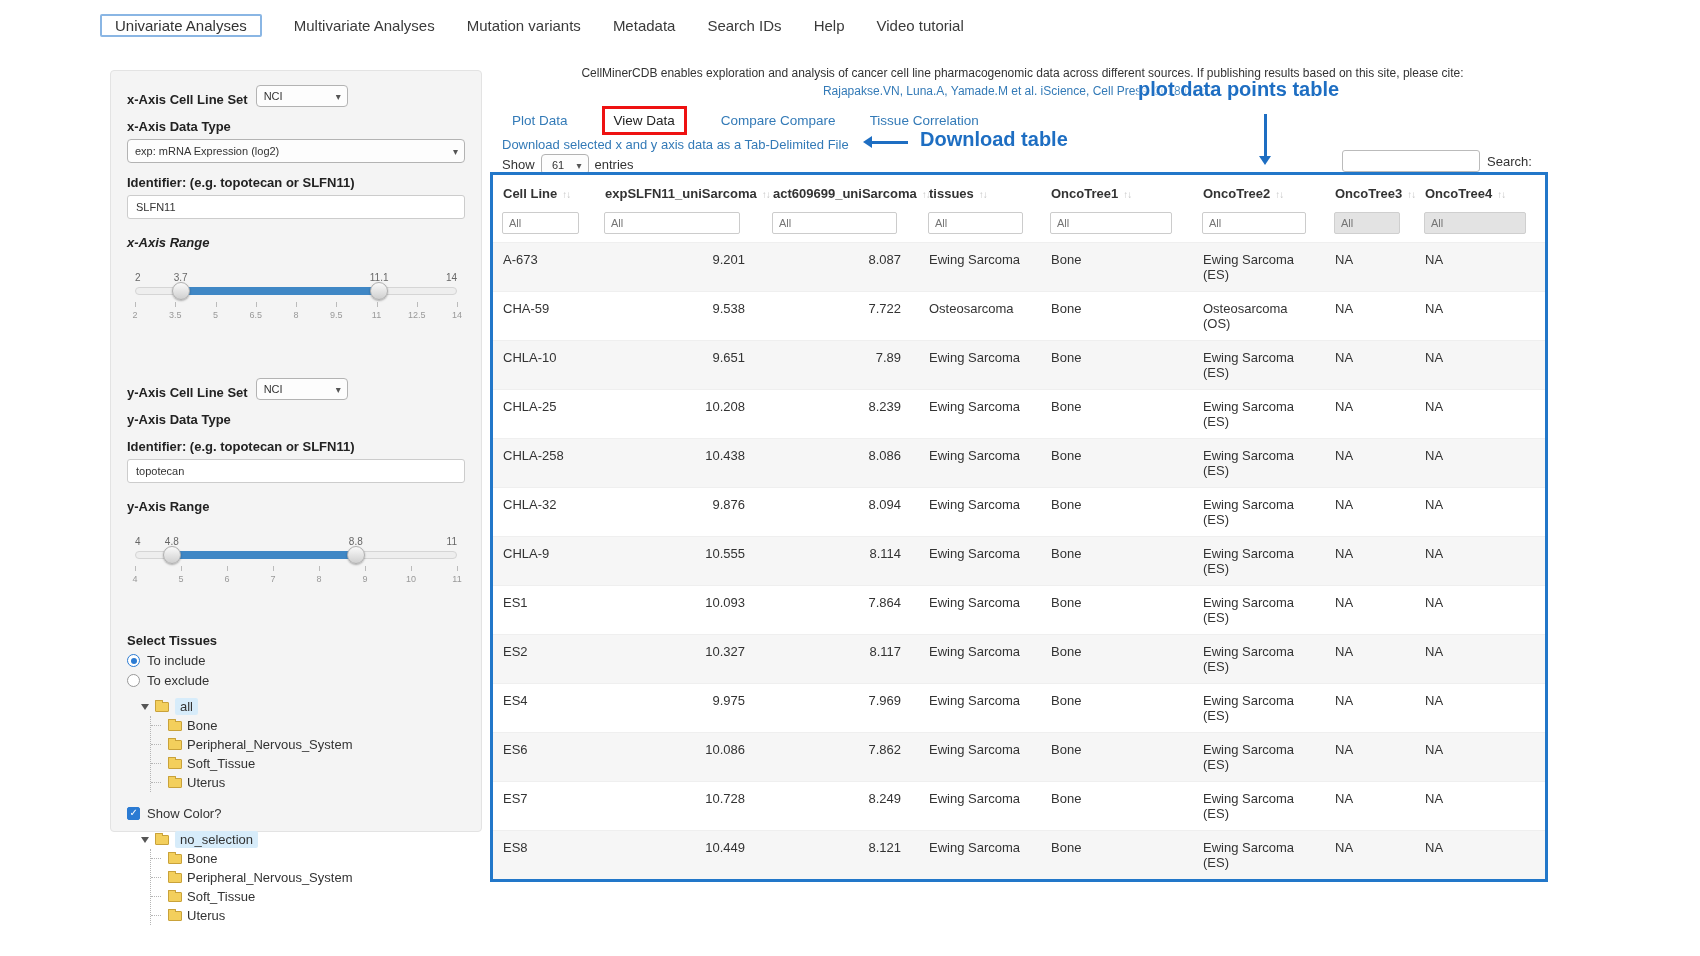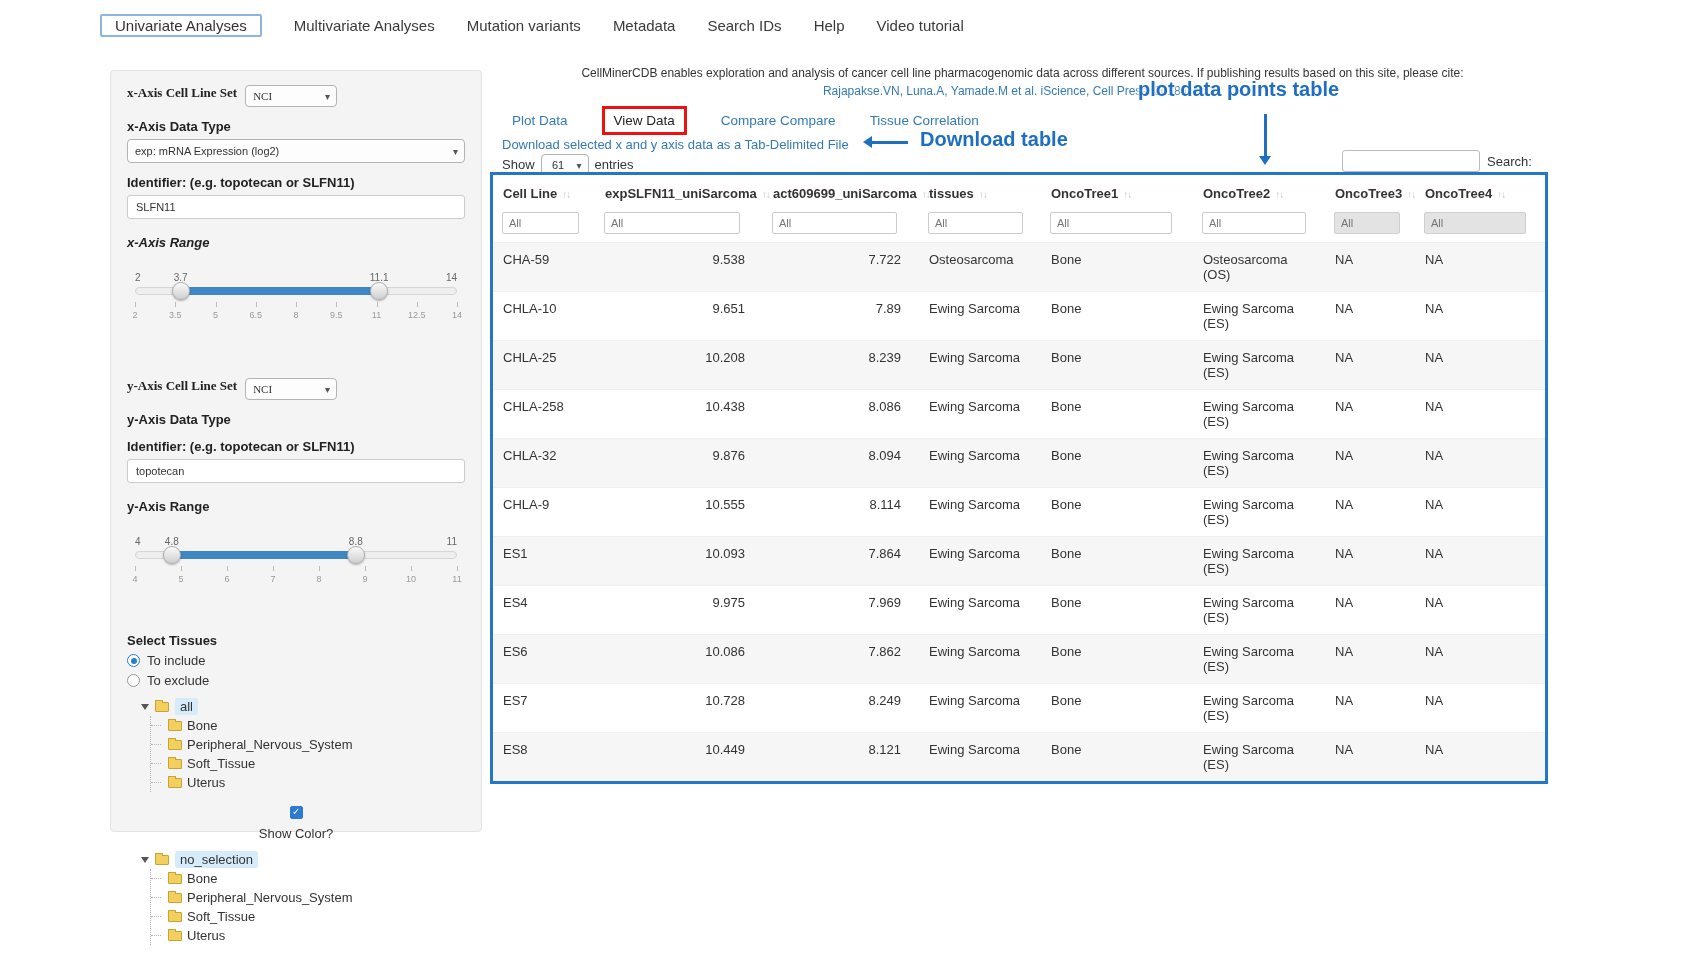--- a/index.html
+++ b/index.html
@@ -18,21 +18,21 @@
     gap:32px; font-size:15px; color:#3a3a3a; }
   .nav-item{ cursor:pointer; white-space:nowrap; }
   .nav-item.active{ border:2px solid #8ab6e4; padding:1px 13px; border-radius:2px; color:#333; background:#fff; }
 
   
   .sidebar{ position:absolute; left:110px; top:70px; width:372px; height:762px;
     background:#f4f4f4; border:1px solid #e3e3e3; border-radius:4px;
     padding:14px 16px; font-size:13px; }
   .lbl{ font-weight:bold; color:#222; margin:12px 0 5px; }
   .lbl.first{ margin-top:0; }
-  .inline-row{ display:flex; align-items:flex-start; gap:8px;font-family:Liberation Serif, serif; }
+  .inline-row{ display:flex; align-items:flex-end; gap:8px; }
   .inline-row .lbl{ margin:0; }
 
   .sel-wrap{ position:relative; display:inline-block; }
   .sel-wrap::after{ content:"▾"; position:absolute; right:7px; top:50%; transform:translateY(-50%);
     font-size:10px; color:#555; pointer-events:none; }
   select.sel{ -webkit-appearance:none; appearance:none; font-family:inherit;
     font-size:11px; color:#333; border:1px solid #b3b3b3; border-radius:4px;
     background:#fdfdfd; height:22px; padding:0 20px 0 7px; }
   .sel-wrap.small select{ width:92px; }
   .sel-wrap.wide{ width:100%; }
@@ -285,21 +285,21 @@
           <span class="folder"></span>
           <span class="tree-label">Soft_Tissue</span>
         </div>
         <div class="tree-child">
           <span class="folder"></span>
           <span class="tree-label">Uterus</span>
         </div>
       </div>
     </div>
 
-  <div class="radio-row" style="margin-top:14px;flex-direction:column;">
+  <div class="radio-row" style="margin-top:14px;">
     <span class="checkbox checked"></span>
     <span>Show Color?</span>
   </div>
 
   <div class="tree">
       <div class="tree-root">
         <span class="expander"></span>
         <span class="folder"></span>
         <span class="tree-label hl">no_selection</span>
       </div>
@@ -376,20 +376,30 @@
           <td><input class="filter-input" placeholder="All" style=""></td>
           <td><input class="filter-input" placeholder="All" style=""></td>
           <td><input class="filter-input" placeholder="All" style=""></td>
           <td><input class="filter-input" placeholder="All" style=""></td>
           <td><input class="filter-input gray" placeholder="All" style=""></td>
           <td><input class="filter-input gray" placeholder="All" style=""></td>
         </tr>
     </thead>
     <tbody>
         <tr>
+          <td>A-673</td>
+          <td class="num">9.201</td>
+          <td class="num">8.087</td>
+          <td>Ewing Sarcoma</td>
+          <td>Bone</td>
+          <td>Ewing Sarcoma (ES)</td>
+          <td>NA</td>
+          <td>NA</td>
+        </tr>
+        <tr>
           <td>CHA-59</td>
           <td class="num">9.538</td>
           <td class="num">7.722</td>
           <td>Osteosarcoma</td>
           <td>Bone</td>
           <td>Osteosarcoma (OS)</td>
           <td>NA</td>
           <td>NA</td>
         </tr>
         <tr>
@@ -446,20 +456,30 @@
           <td>ES1</td>
           <td class="num">10.093</td>
           <td class="num">7.864</td>
           <td>Ewing Sarcoma</td>
           <td>Bone</td>
           <td>Ewing Sarcoma (ES)</td>
           <td>NA</td>
           <td>NA</td>
         </tr>
         <tr>
+          <td>ES2</td>
+          <td class="num">10.327</td>
+          <td class="num">8.117</td>
+          <td>Ewing Sarcoma</td>
+          <td>Bone</td>
+          <td>Ewing Sarcoma (ES)</td>
+          <td>NA</td>
+          <td>NA</td>
+        </tr>
+        <tr>
           <td>ES4</td>
           <td class="num">9.975</td>
           <td class="num">7.969</td>
           <td>Ewing Sarcoma</td>
           <td>Bone</td>
           <td>Ewing Sarcoma (ES)</td>
           <td>NA</td>
           <td>NA</td>
         </tr>
         <tr>

